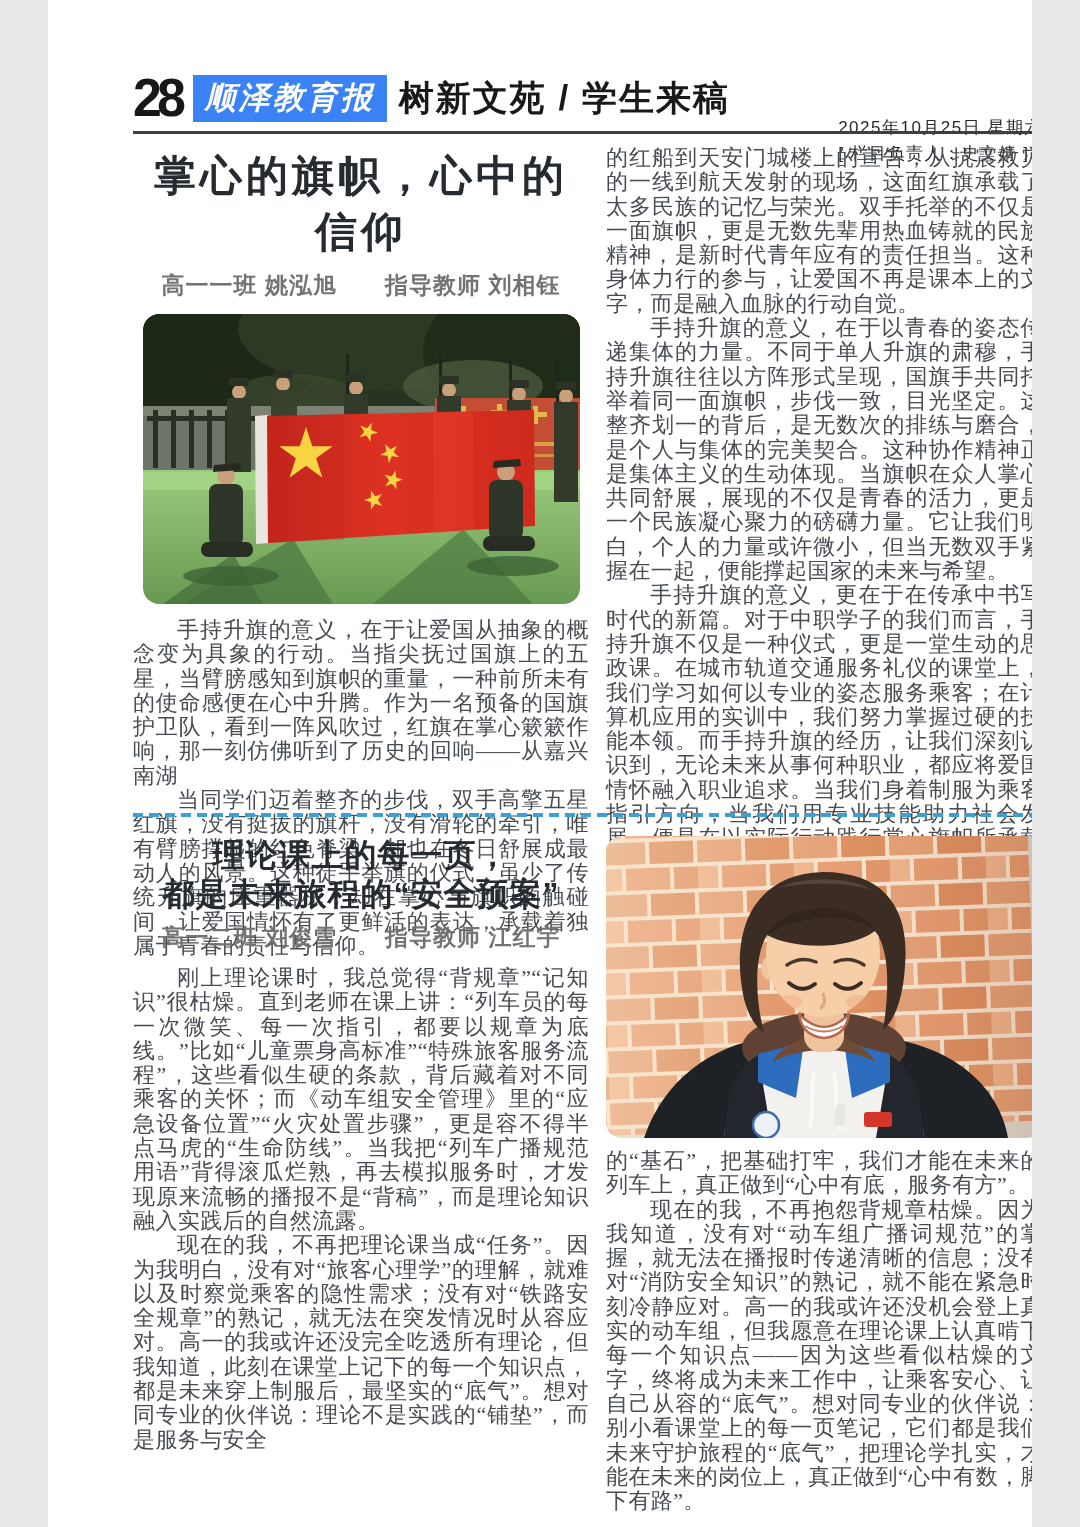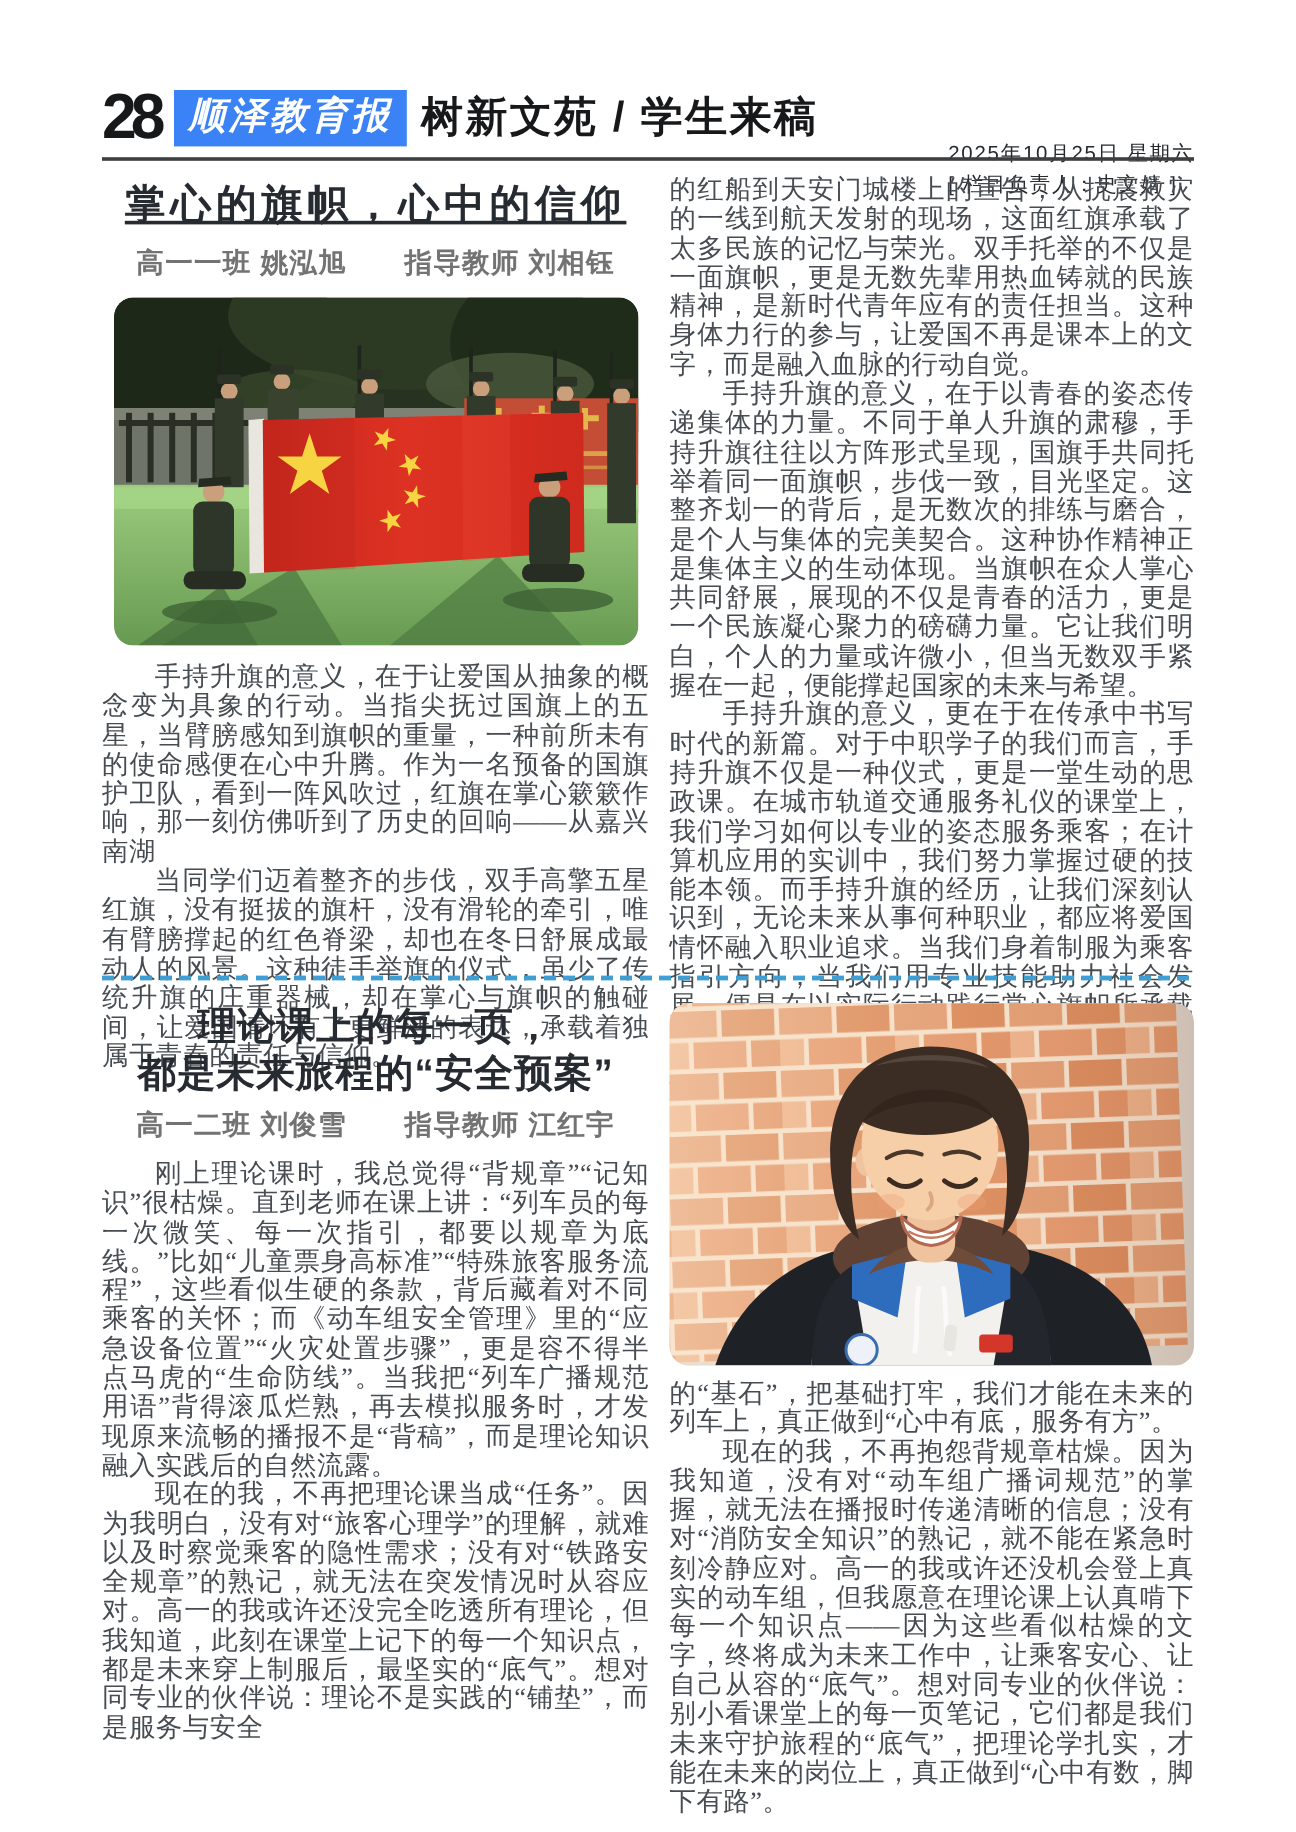--- a/index.html
+++ b/index.html
@@ -1,36 +1,36 @@
 <!DOCTYPE html>
 <html><head>
 <meta charset="utf-8">
 <style>
   html,body{margin:0;padding:0;background:#e9e9e9;}
   .page{
-    position:relative;width:1080px;height:1527px;background:#ffffff;
+    position:relative;width:984px;height:1527px;background:#ffffff;
     margin:0 auto;overflow:hidden;
     font-family:"Liberation Serif","DejaVu Serif",serif;
   }
   
   .masthead{position:absolute;left:85px;top:72px;width:910px;display:flex;justify-content:space-between;align-items:flex-start;}
   .mast-left{display:flex;align-items:center;gap:12px;}
   .page-num{font-family:"Liberation Sans","DejaVu Sans",sans-serif;font-weight:900;font-size:52px;letter-spacing:-5px;color:#17181a;line-height:1;transform:scaleY(1.02);}
   .brand-box{background:#3b82f6;color:#fff;font-family:"DejaVu Serif","Liberation Serif",serif;font-weight:700;font-size:31px;line-height:1;padding:7px 12px 9px;letter-spacing:3px;font-style:italic;}
   .section-title{font-family:"Liberation Sans","DejaVu Sans",sans-serif;font-weight:700;font-size:35px;color:#17181a;letter-spacing:2px;line-height:1.2;}
   .mast-right{text-align:left;font-family:"Liberation Sans","DejaVu Sans",sans-serif;color:#26282b;font-size:17px;line-height:1.55;padding-top:5px;letter-spacing:1.5px;margin-top:38px;}
   .rule{position:absolute;left:85px;top:131px;width:910px;height:3px;background:#3c4043;}
   
   .article{position:absolute;left:85px;width:910px;display:flex;gap:17px;}
   .article-1{top:146px;}
   .article-2{top:836px;}
   .col-l{width:456px;flex:0 0 456px;}
   .col-r{width:437px;flex:0 0 437px;}
   .headline{margin:0;text-align:center;font-family:"Liberation Sans","DejaVu Sans",sans-serif;font-weight:900;color:#262b31;}
-  .h-a1{font-size:34px;letter-spacing:4px;margin:2px 0 10px;text-decoration:underline;}
+  .h-a1{font-size:42px;letter-spacing:4px;margin:2px 0 10px;}
   .h-a2{font-size:32px;line-height:39px;letter-spacing:1px;margin:0 0 8px;}
   .byline{text-align:center;font-family:"Liberation Sans","DejaVu Sans",sans-serif;font-weight:700;font-size:23px;color:#737373;letter-spacing:1px;margin:0 0 13px;}
   .photo{border-radius:16px;overflow:hidden;line-height:0;background:#dcd8d0;}
   .photo-1{width:437px;height:290px;margin:0 auto 14px;}
   .photo-2{width:437px;height:302px;margin:0 0 11px;}
   .photo svg{display:block;width:100%;height:100%;}
   .paras p{margin:0;text-indent:2em;font-size:22px;line-height:24.3px;text-align:justify;color:#474c52;letter-spacing:0.4px;}
   .paras p.noindent{text-indent:0;}
   
   .dashed-divider{position:absolute;left:85px;top:813px;width:910px;height:4px;

